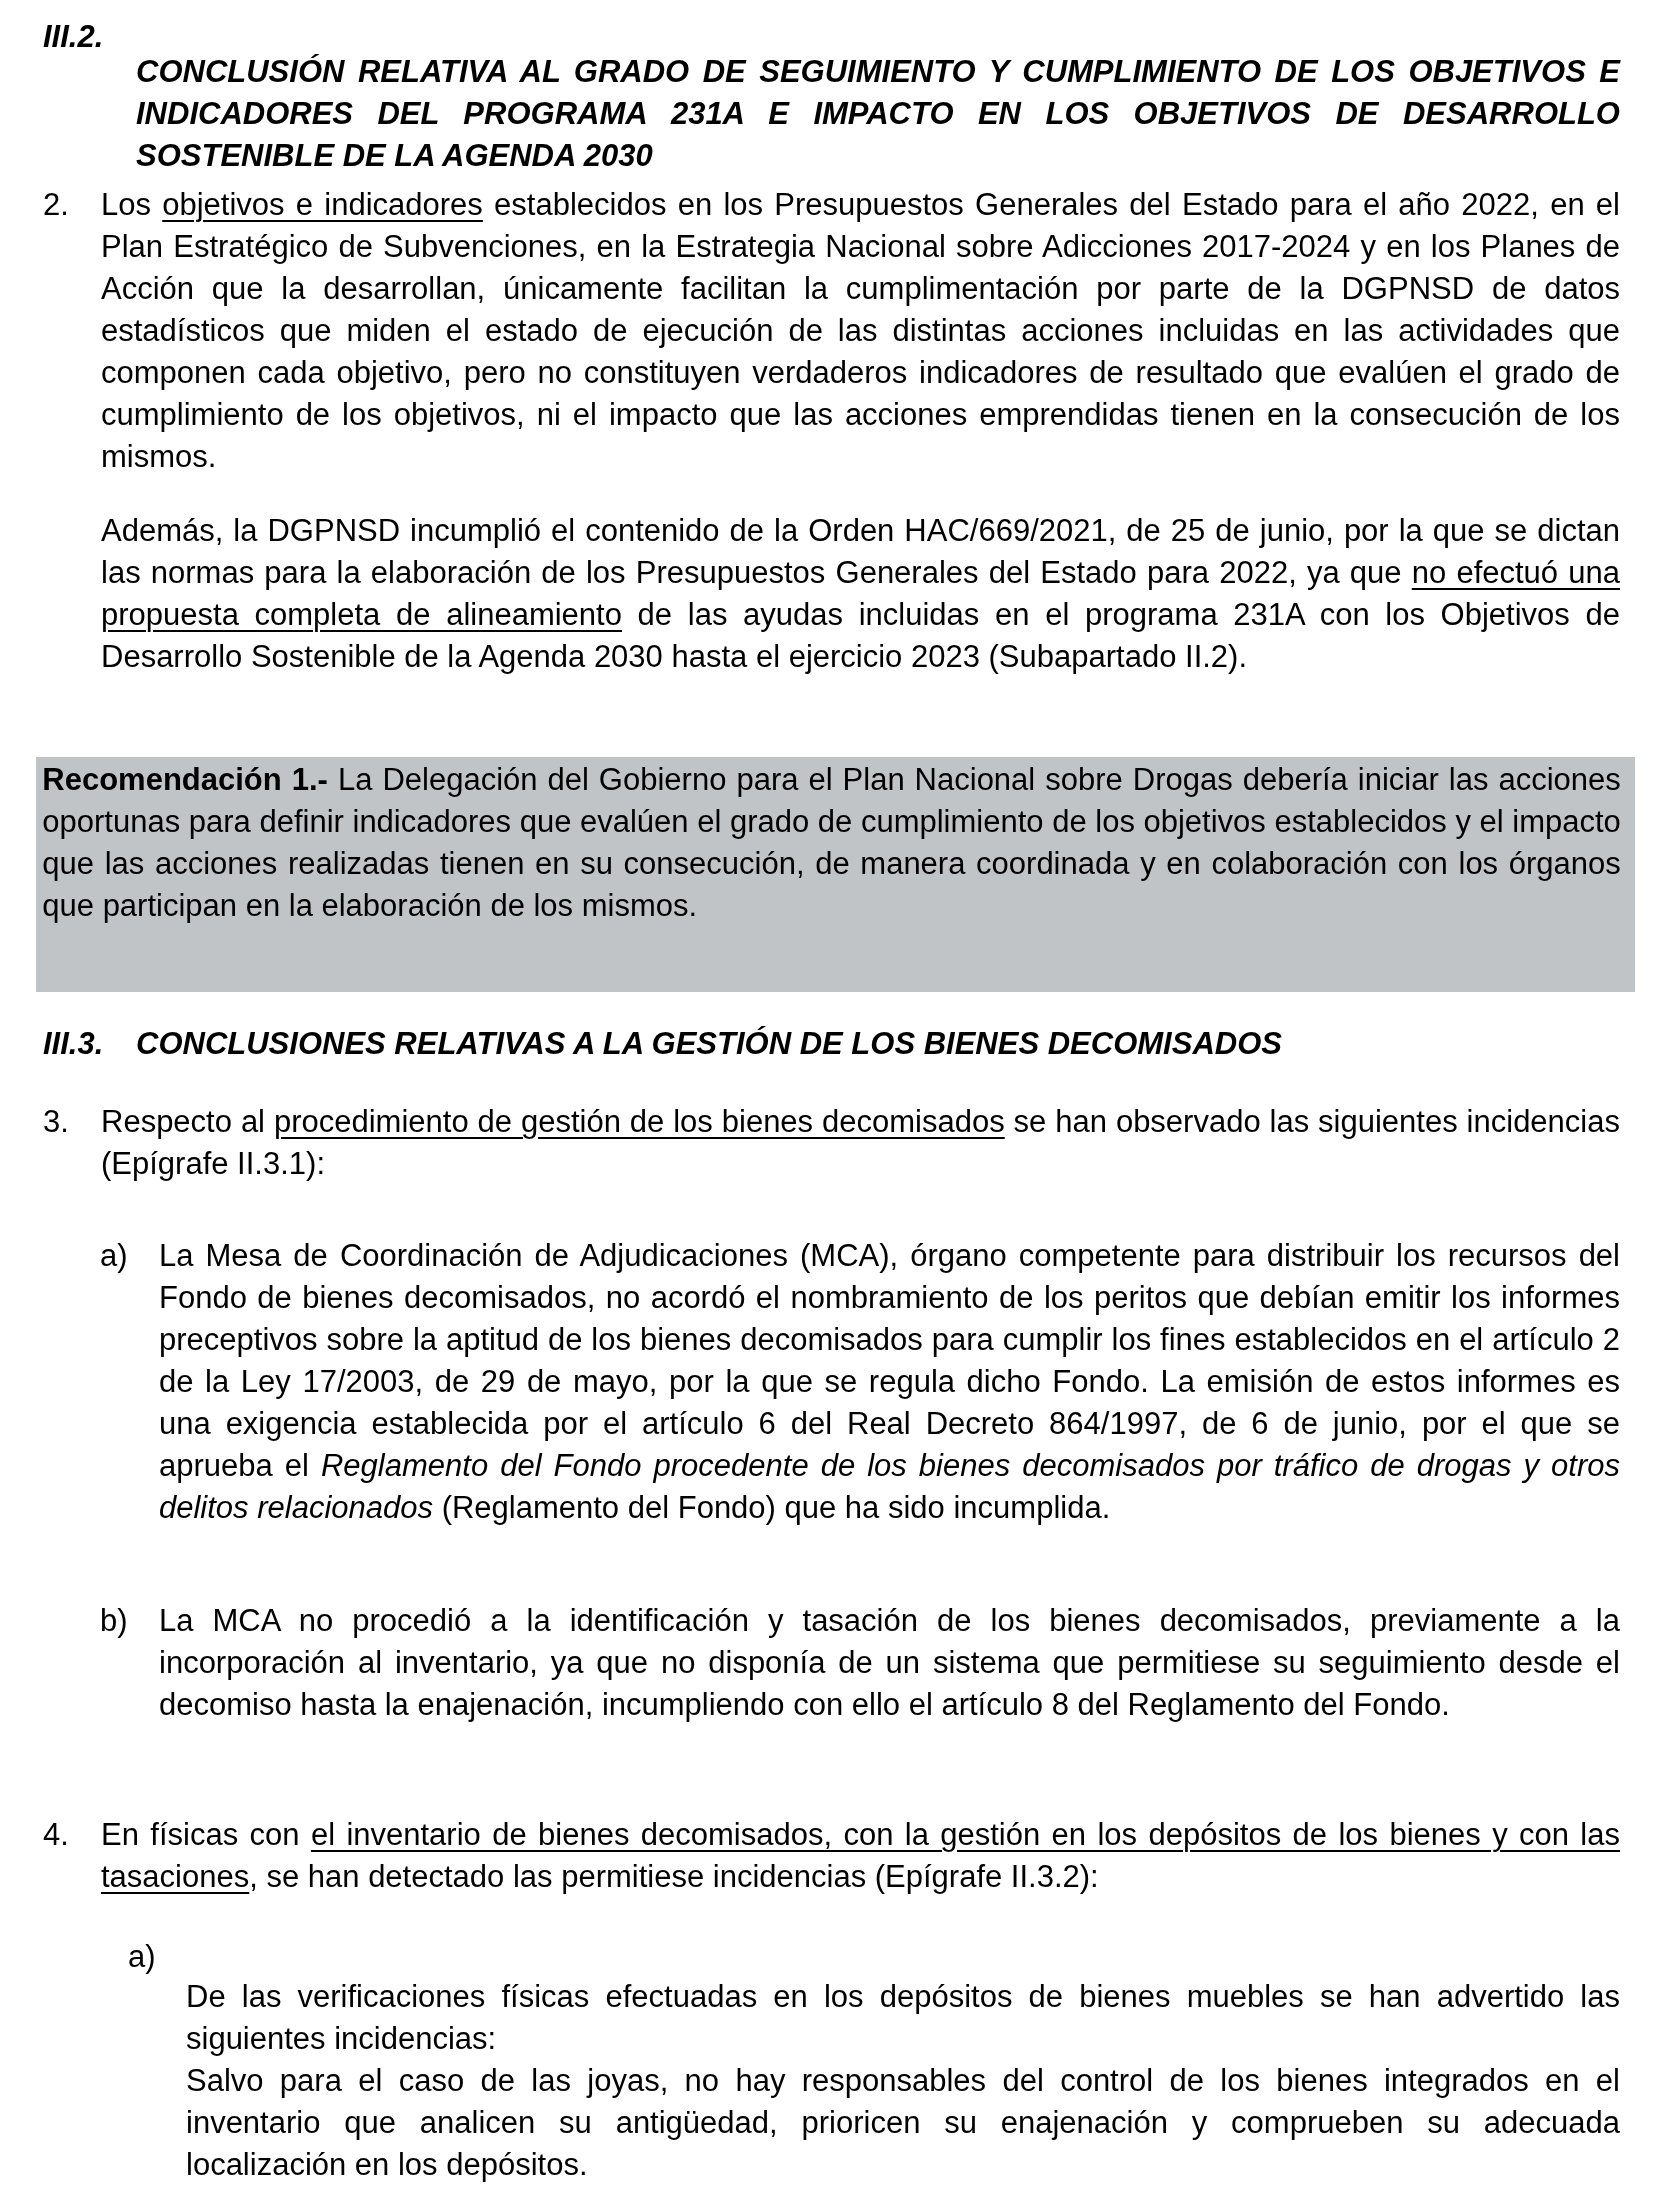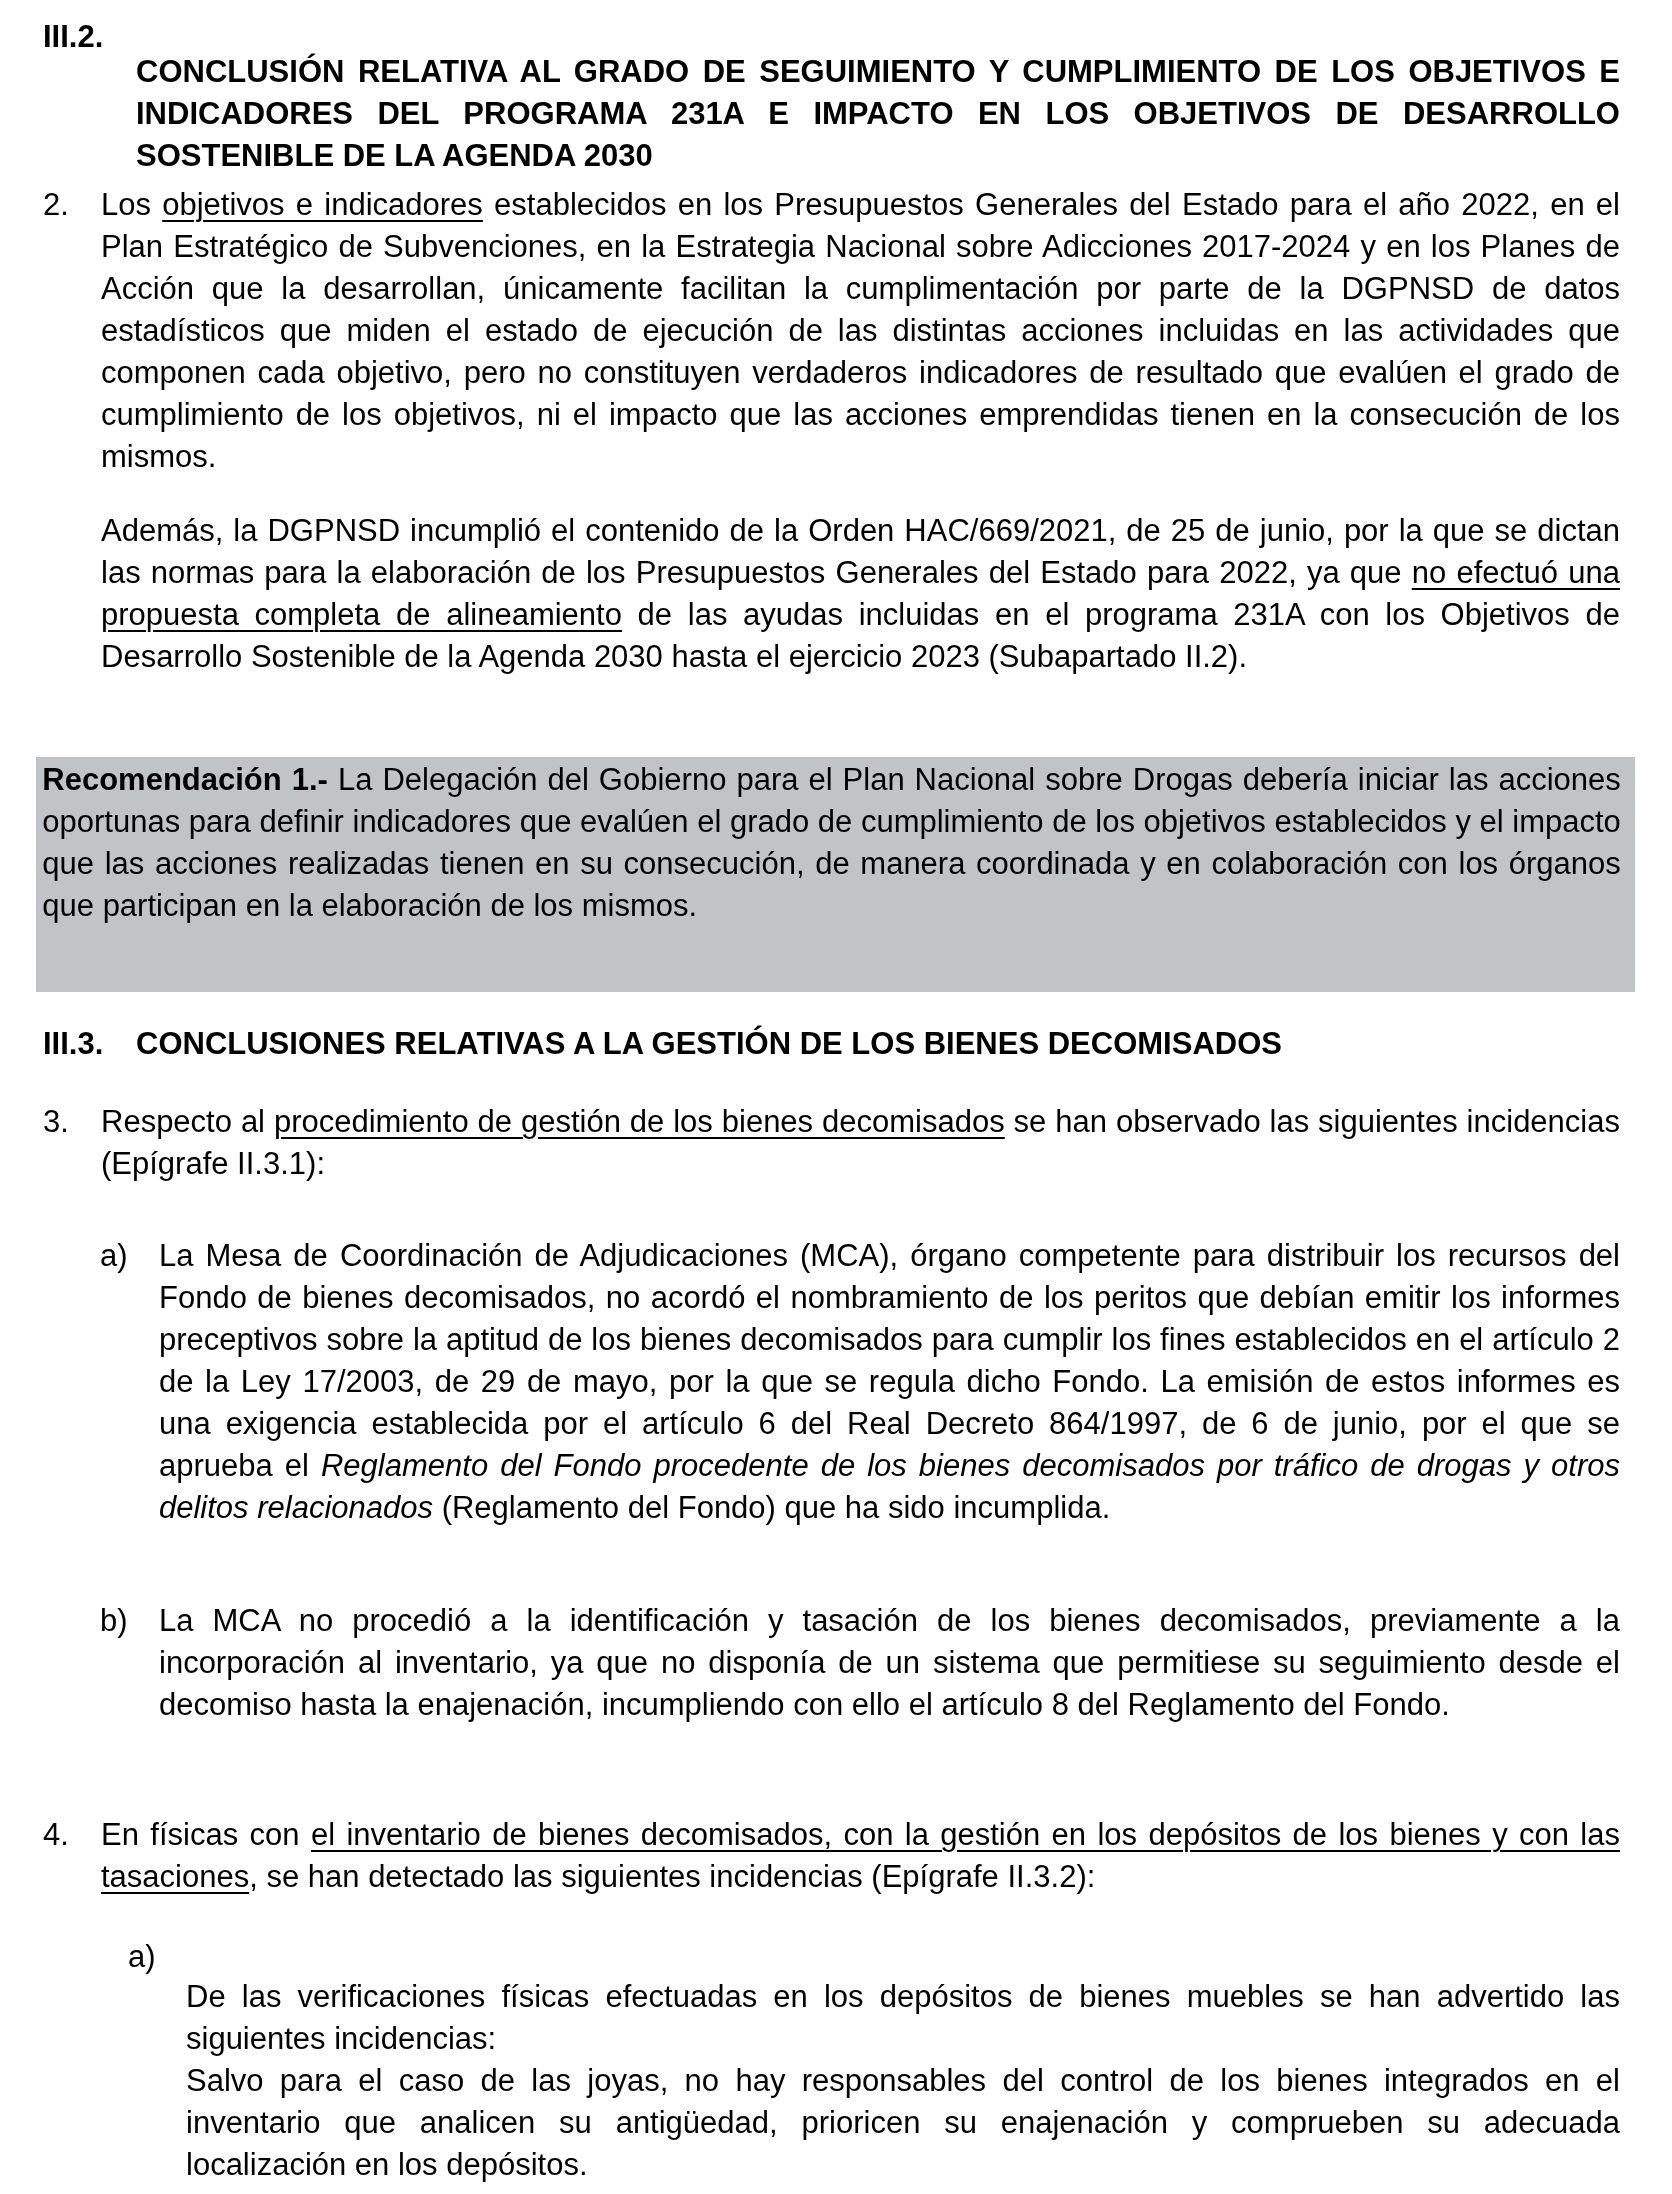--- a/index.html
+++ b/index.html
@@ -3,21 +3,21 @@
 <meta charset="utf-8">
 <style>
   html, body { margin: 0; padding: 0; background: #ffffff; }
   body {
     width: 1673px; height: 2194px; overflow: hidden; position: relative;
     font-family: "Liberation Sans", sans-serif; color: #000;
     font-size: 31px; line-height: 42px;
   }
   .abs { position: absolute; }
   .just { text-align: justify; text-align-last: left; }
-  .heading { font-weight: bold; }
+  .heading { font-weight: bold; font-style: italic; }
   .num { position: absolute; }
   u { text-decoration: underline; text-decoration-thickness: 2.4px; text-underline-offset: 4.7px; }
   .reco {
     position: absolute; left: 36px; top: 757px; width: 1599px; height: 235px;
     background: #c0c4c6; box-sizing: border-box; padding: 0 14.2px 0 6.3px;
   }
   .reco p { margin: 0; }
   p { margin: 0; }
 </style>
 </head>
@@ -56,21 +56,21 @@
   <p class="just" style="margin-left:59px;"><span>La Mesa de Coordinación de Adjudicaciones (MCA), órgano competente para distribuir los recursos del Fondo de bienes decomisados, no acordó el nombramiento de los peritos que debían emitir los informes preceptivos sobre la aptitud de los bienes decomisados para cumplir los fines establecidos en el artículo 2 de la Ley 17/2003, de 29 de mayo, por la que se regula dicho Fondo. La emisión de estos informes es una exigencia establecida por el artículo 6 del Real Decreto 864/1997, de 6 de junio, por el que se aprueba el </span><i>Reglamento del Fondo procedente de los bienes decomisados por tráfico de drogas y otros delitos relacionados</i><span> (Reglamento del Fondo) que ha sido incumplida.</span></p>
 </div>
 
 <div class="abs" style="left:100px; top:1600px; width:1520px;">
   <span class="num" style="left:0; top:0;">b)</span>
   <p class="just" style="margin-left:59px;">La MCA no procedió a la identificación y tasación de los bienes decomisados, previamente a la incorporación al inventario, ya que no disponía de un sistema que permitiese su seguimiento desde el decomiso hasta la enajenación, incumpliendo con ello el artículo 8 del Reglamento del Fondo.</p>
 </div>
 
 <div class="abs" style="left:43px; top:1814px; width:1577px;">
   <span class="num" style="left:0; top:0;">4.</span>
-  <p class="just" style="margin-left:58px;"><span>En físicas con </span><u>el inventario de bienes decomisados, con la gestión en los depósitos de los bienes y con las tasaciones</u><span>, se han detectado las siguientes incidencias (Epígrafe II.3.2):</span></p>
+  <p class="just" style="margin-left:58px;"><span>En físicas con </span><u>el inventario de bienes decomisados, con la gestión en los depósitos de los bienes y con las tasaciones</u><span>, se han detectado las permitiese incidencias (Epígrafe II.3.2):</span></p>
 </div>
 
 <div class="abs" style="left:128px; top:1936px; width:1492px;">
   <span class="num" style="left:0; top:0;">a)</span>
   <p class="just" style="margin-left:58px; margin-top:40px;">De las verificaciones físicas efectuadas en los depósitos de bienes muebles se han advertido las siguientes incidencias:</p>
   <p class="just" style="margin-left:58px;">Salvo para el caso de las joyas, no hay responsables del control de los bienes integrados en el inventario que analicen su antigüedad, prioricen su enajenación y comprueben su adecuada localización en los depósitos.</p>
 </div>
 
 
 </body></html>

